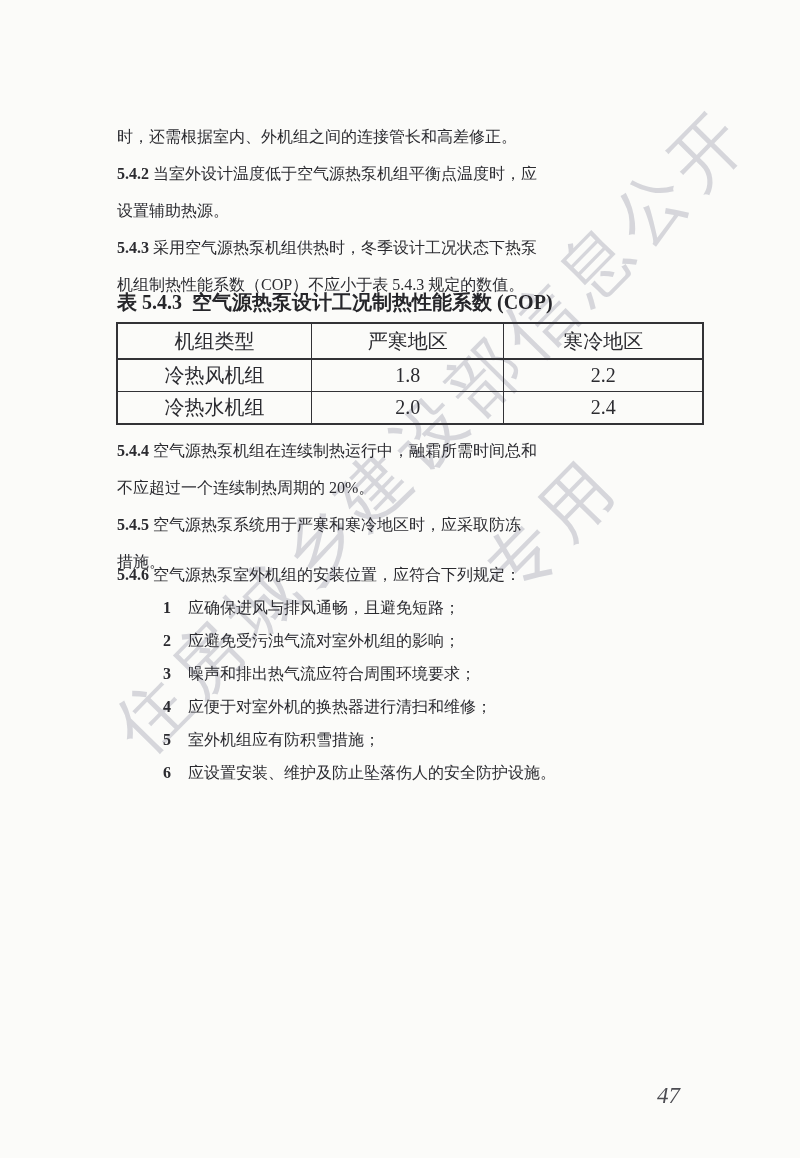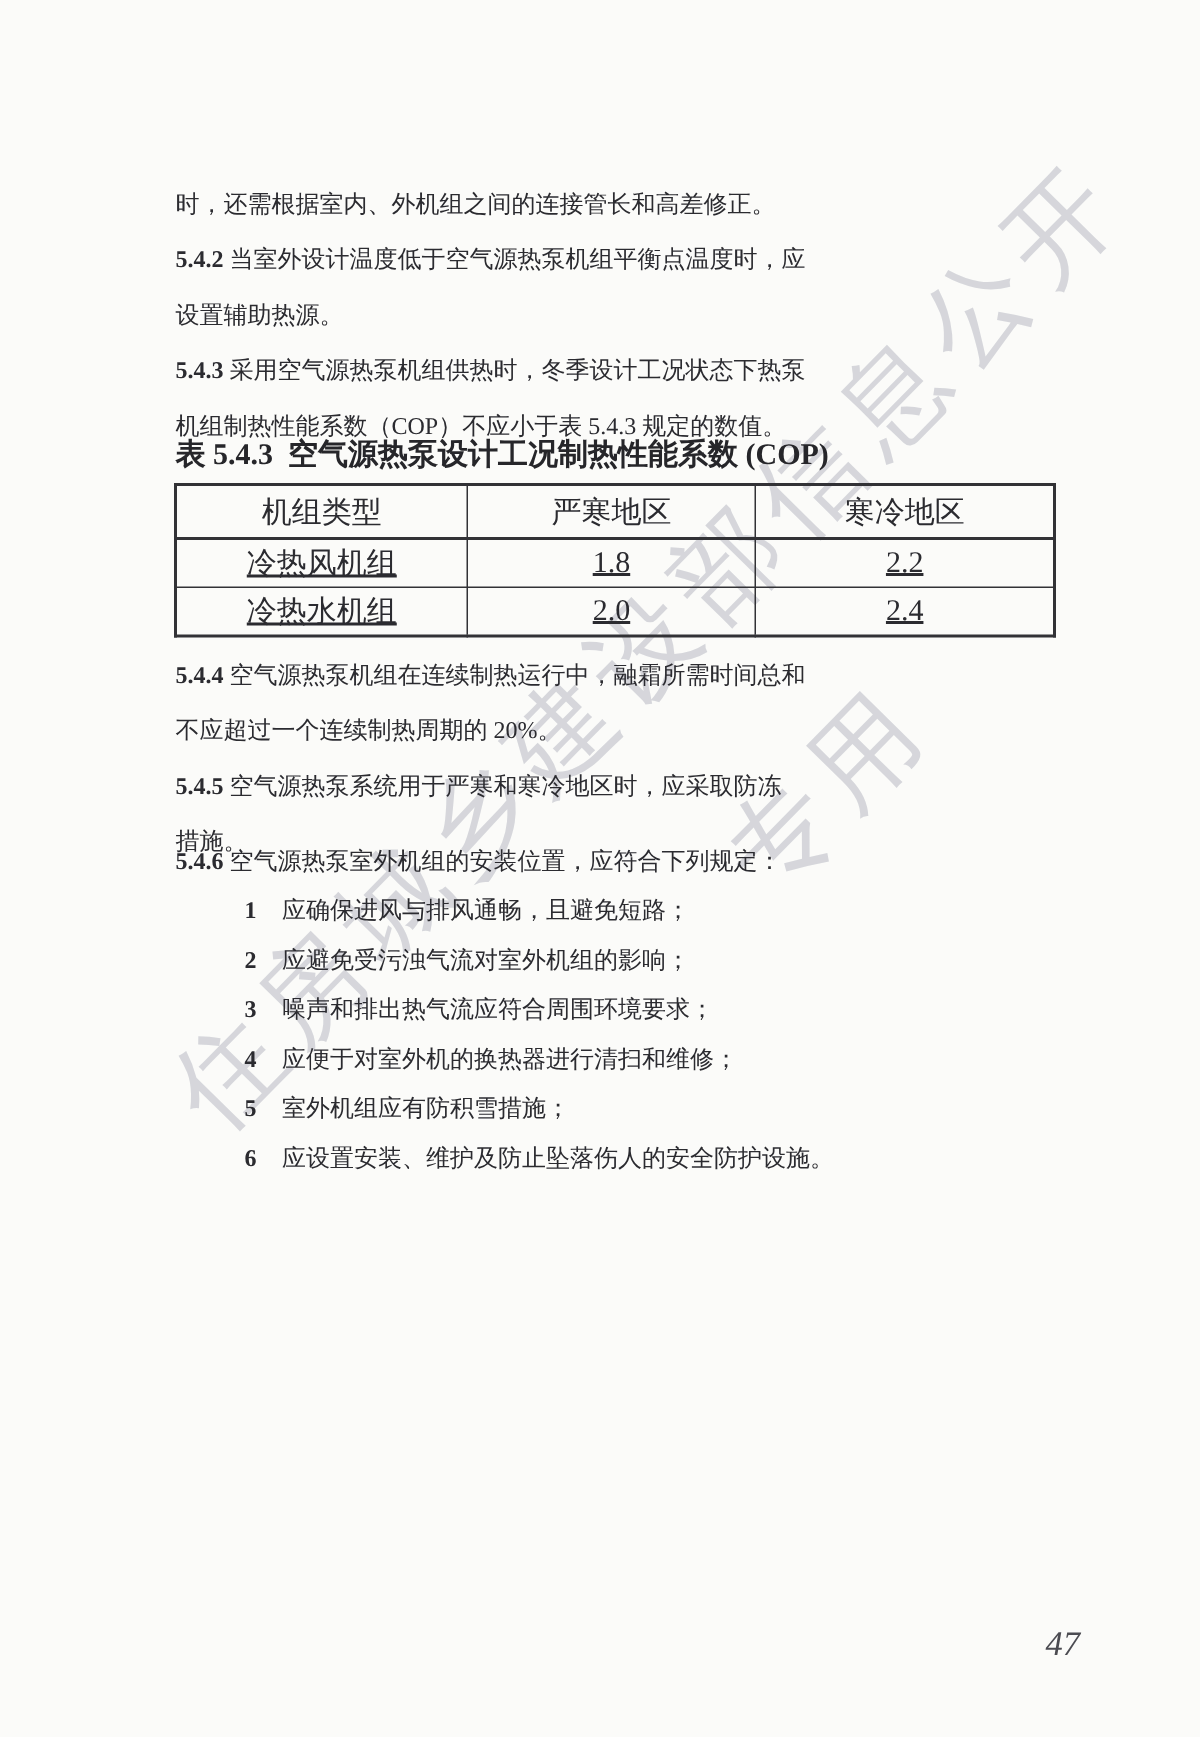--- a/index.html
+++ b/index.html
@@ -40,25 +40,25 @@
     border-collapse:collapse; table-layout:fixed; font-size:20px;
     color:#2b2b30;
     padding-left:13px;
   }
   .cop-table th, .cop-table td {
     border:1px solid #323236; text-align:center; font-weight:normal;
     padding:0;
   }
   .cop-table { border:2px solid #323236; }
   .cop-table th { height:34px; border-bottom:2px solid #323236; }
-  .cop-table td { height:31px;text-decoration:underline; }
+  .cop-table td { height:31px; }
   
   .page-number {
     position:absolute; left:657px; top:1083px;
-    font-size:23px; font-style:italic; color:#4c4c52;margin-left:40px;
+    font-size:23px; font-style:italic; color:#4c4c52;
   }
 </style>
 </head>
 <body>
 
 <div class="page">
 
   <div class="wm wm1">住房城乡建设部信息公开</div>
   <div class="wm wm2">专用</div>
 

